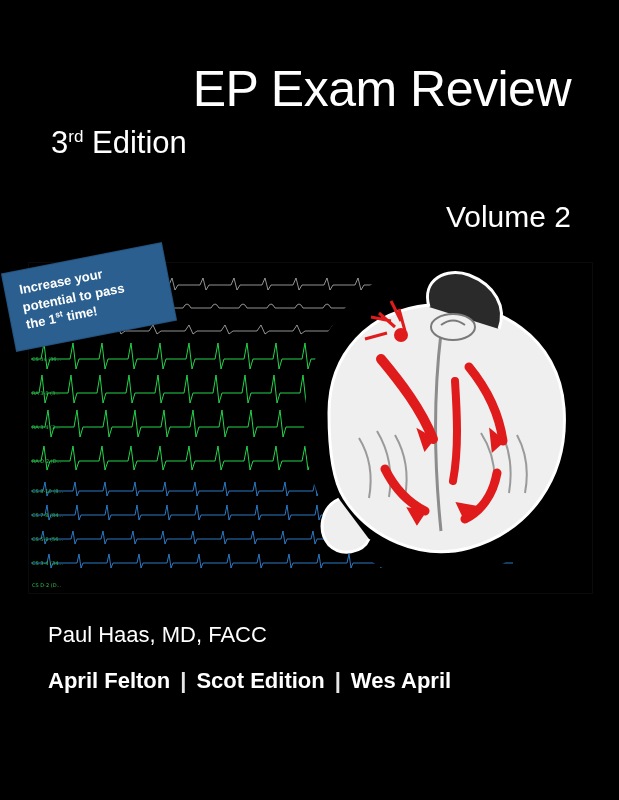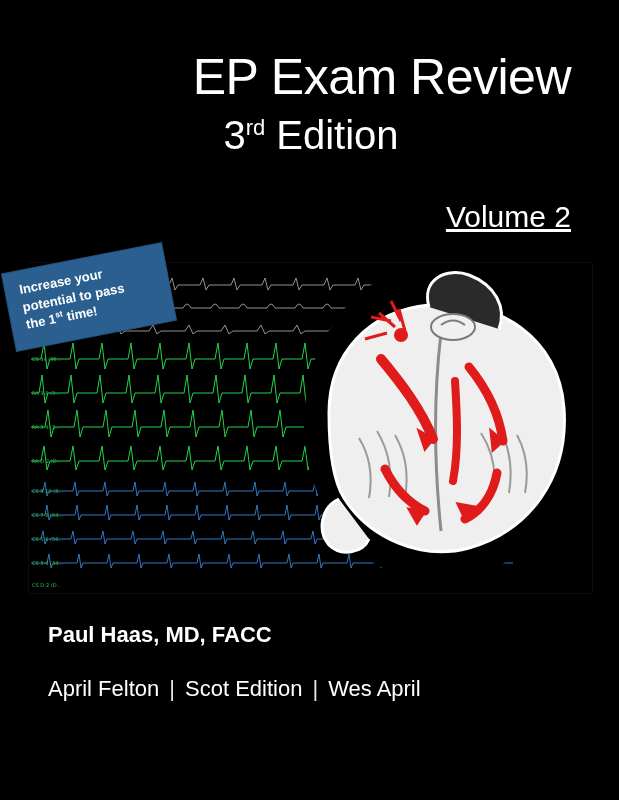--- a/index.html
+++ b/index.html
@@ -13,54 +13,53 @@
   .cover {
     position: relative;
     width: 619px;
     height: 800px;
     background: #000000;
     overflow: hidden;
   }
   
   .title-block {
     position: absolute;
-    top: 52px;
+    top: 64px;
     right: 48px;
     text-align: right;
     width: 520px;
   }
   .main-title {
     color: #ffffff;
     font-size: 50px;
     line-height: 1.02;
     font-weight: 400;
     letter-spacing: -0.5px;
     margin: 0;
     text-align: right;
   }
   .edition {
     color: #ffffff;
-    font-size: 40px;
+    font-size: 31px;
     font-weight: 400;
     margin: 10px 0 0 0;
-    text-align: center;
+    text-align: left;
   }
   .edition sup {
     font-size: 0.55em;
     vertical-align: super;
   }
   .volume {
     position: absolute;
     top: 200px;
     right: 48px;
     color: #ffffff;
     font-size: 30px;
     font-weight: 400;
     text-align: right;
-    text-decoration: underline;
   }
 
   
   .figure {
     position: absolute;
     left: 28px;
     top: 262px;
     width: 563px;
     height: 330px;
     background: #000000;
@@ -115,27 +114,27 @@
   
   .authors {
     position: absolute;
     left: 48px;
     top: 622px;
     width: 540px;
   }
   .author-main {
     color: #ffffff;
     font-size: 22px;
+    font-weight: 400;
+    margin: 0 0 20px 0;
+  }
+  .author-row {
+    color: #ffffff;
+    font-size: 22px;
     font-weight: 700;
-    margin: 0 0 28px 0;
-  }
-  .author-row {
-    color: #ffffff;
-    font-size: 22px;
-    font-weight: 400;
     display: flex;
     align-items: center;
     gap: 10px;
   }
   .sep {
     color: #ffffff;
     font-size: 22px;
     opacity: 0.9;
   }
 </style>

